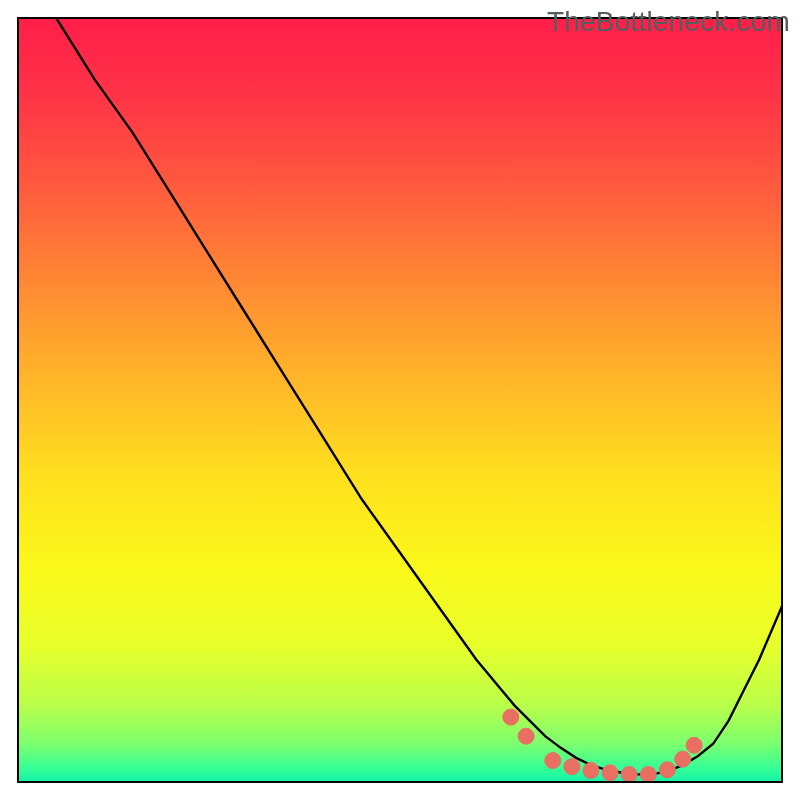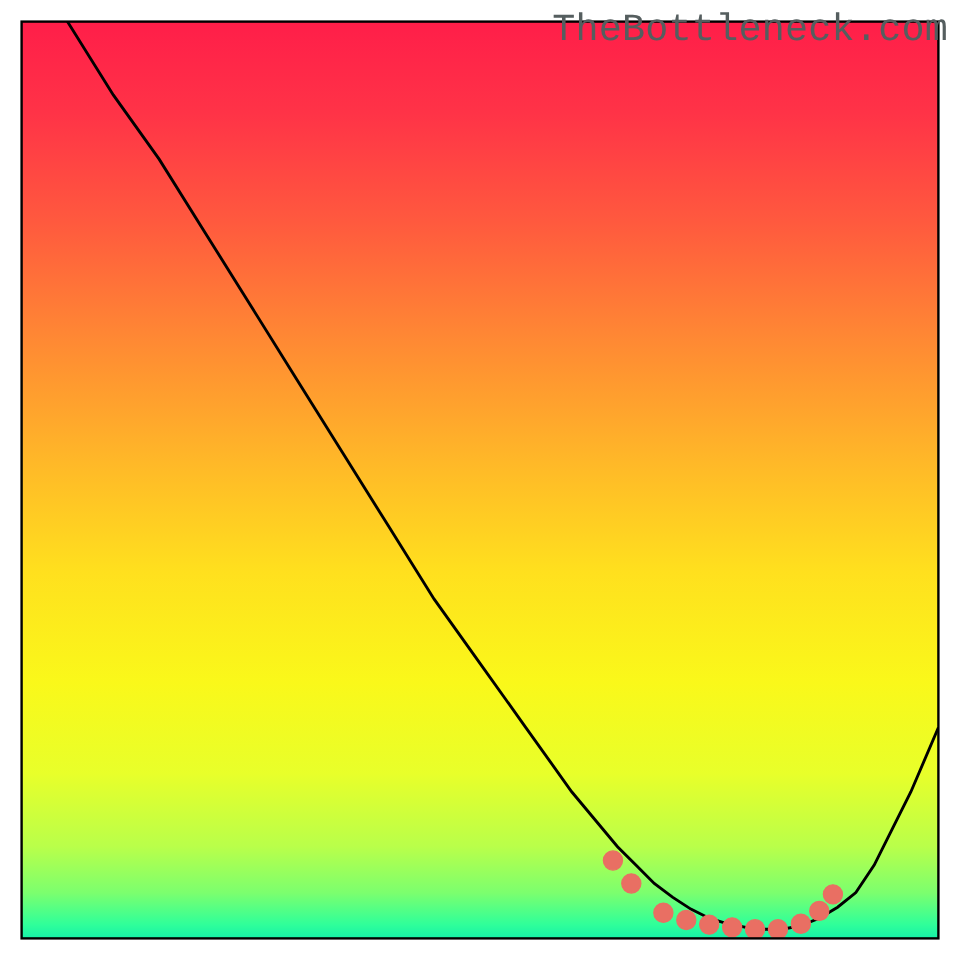--- a/index.html
+++ b/index.html
@@ -13,26 +13,25 @@
   }
   .chart-frame {
     position: relative;
     width: 800px;
     height: 800px;
   }
   .watermark {
     position: absolute;
     top: 6px;
     right: 10px;
-    font-size: 32px;
+    font-size: 28px;
     font-weight: 500;
     color: #555e5f;
     letter-spacing: 0.2px;
     z-index: 5;
-    font-family: Liberation Mono, monospace;
   }
   svg.plot {
     position: absolute;
     left: 0;
     top: 0;
     width: 800px;
     height: 800px;
   }
 </style>
 </head>

